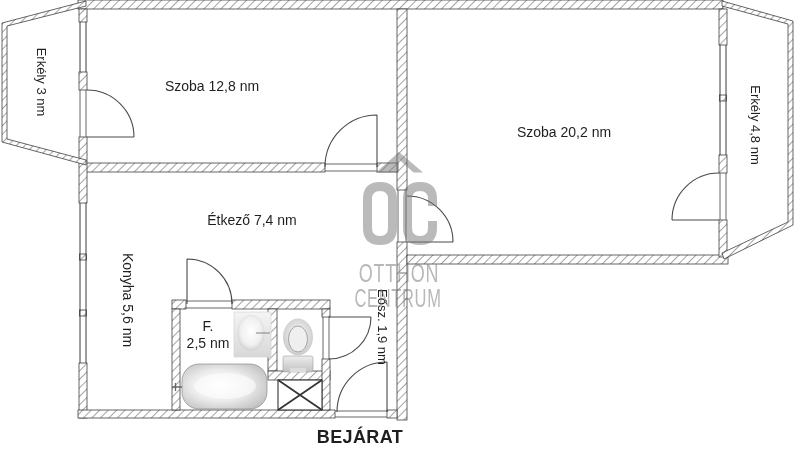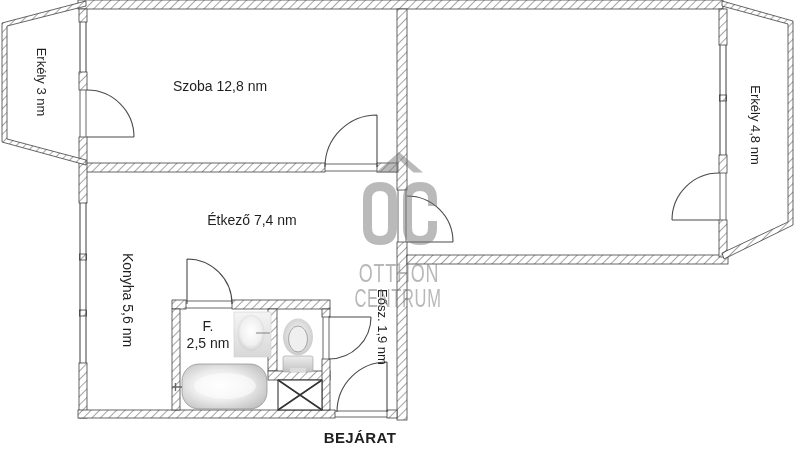--- a/index.html
+++ b/index.html
@@ -4,21 +4,21 @@
 <style>
   html,body{margin:0;padding:0;background:#fff;}
   .stage{position:relative;width:800px;height:458px;background:#fff;overflow:hidden;
          font-family:"Liberation Sans",sans-serif;}
   .stage svg.plan{position:absolute;left:0;top:0;}
   .label{position:absolute;color:#1f1f1f;font-size:14px;white-space:nowrap;
          transform:translate(-50%,-50%);z-index:3;}
   .label.v{transform:translate(-50%,-50%) rotate(90deg);}
   .label.small{font-size:13px;}
   .f-label{text-align:center;line-height:17px;}
-  .entrance{font-weight:700;font-size:15px;letter-spacing:.4px;}
+  .entrance{font-weight:700;font-size:18px;letter-spacing:.4px;}
   .wm-text{position:absolute;color:rgba(118,118,118,.52);font-size:25px;font-weight:400;
            white-space:nowrap;z-index:4;letter-spacing:1px;}
 </style>
 </head>
 <body>
 
 <div class="stage">
 
 <svg class="plan" width="800" height="458" viewBox="0 0 800 458">
   <defs>
@@ -138,21 +138,22 @@
              M372,199 Q372,191 380,191 Q388,191 388,199 L388,228 Q388,236 380,236 Q372,236 372,228 Z"></path>
     <path d="M437,206 L428,206 L428,199 Q428,191 420,191 Q412,191 412,199 L412,228 Q412,236 420,236
              Q428,236 428,228 L428,221 L437,221 L437,228 Q437,245 420,245 Q403,245 403,228 L403,199
              Q403,182 420,182 Q437,182 437,199 Z"></path>
   </g>
 </svg>
 
 <div class="wm-text" style="left:399px;top:272.5px;transform:translate(-50%,-50%) scaleX(.72);">OTTHON</div>
 <div class="wm-text" style="left:398px;top:297.5px;transform:translate(-50%,-50%) scaleX(.66);">CENTRUM</div>
 
-<div class="label" style="left:220px;top:86px;">Szoba 12,8 nm</div>
+<div class="label" style="left:212px;top:86px;">Szoba 12,8 nm</div>
+<div class="label" style="left:564px;top:132px;">Szoba 20,2 nm</div>
 <div class="label" style="left:252px;top:220px;">Étkező 7,4 nm</div>
 <div class="label v" style="left:128px;top:300px;">Konyha 5,6 nm</div>
 <div class="label v small" style="left:41px;top:82px;">Erkély 3 nm</div>
 <div class="label v small" style="left:755px;top:125px;">Erkély 4,8 nm</div>
 <div class="label v small" style="left:382px;top:327px;">Eősz. 1,9 nm</div>
 <div class="label f-label" style="left:208px;top:335px;">
   <div>F.</div>
   <div>2,5 nm</div>
 </div>
 <div class="label entrance" style="left:360px;top:437px;">BEJÁRAT</div>

